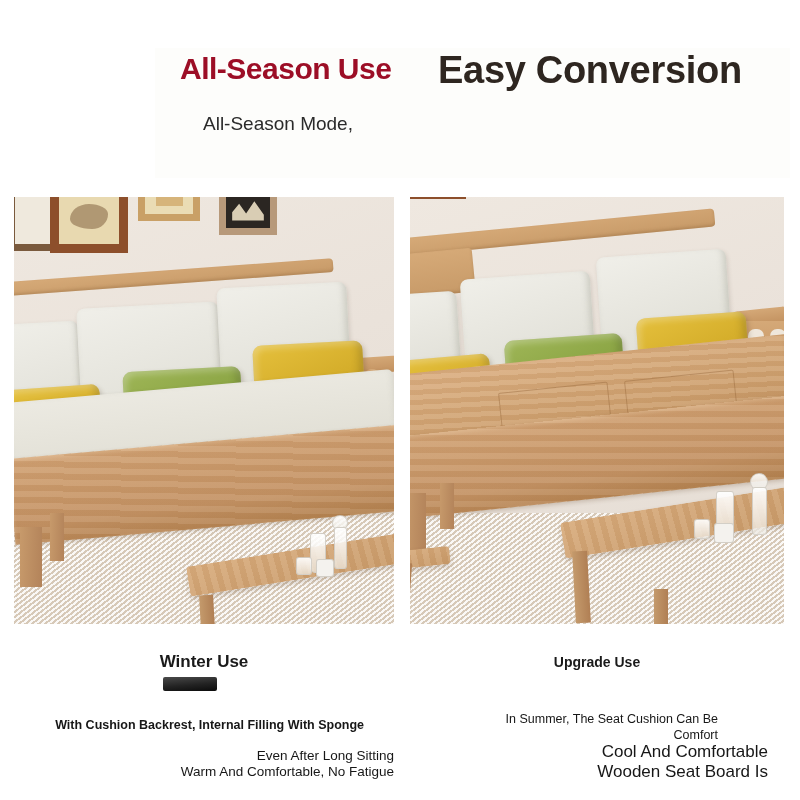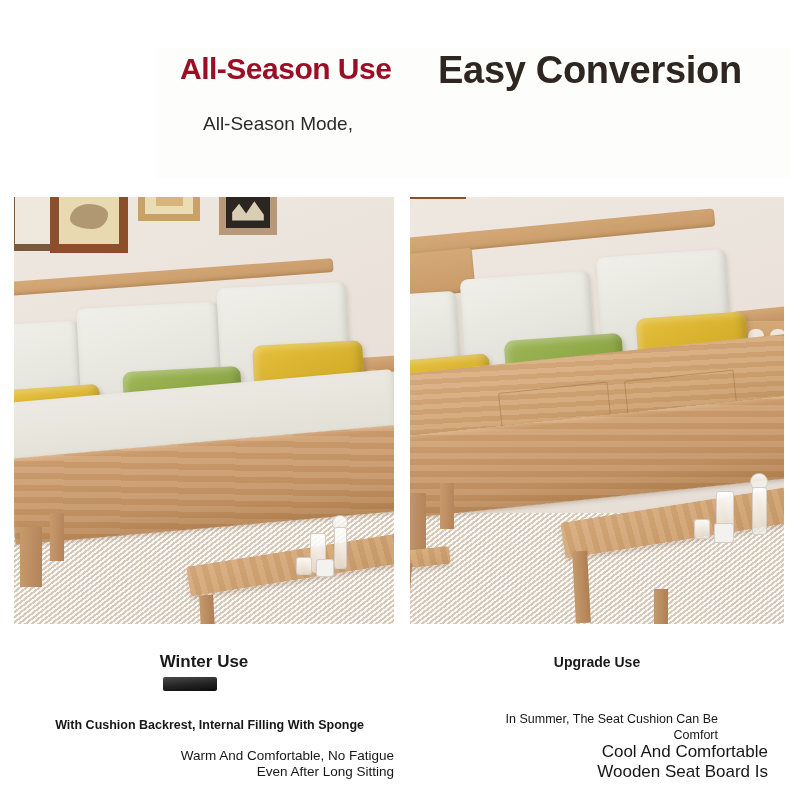--- a/index.html
+++ b/index.html
@@ -266,22 +266,22 @@
   <div class="glassware" style="left:284px; top:322px; width:16px; height:20px;"></div>
   <div class="glassware" style="left:304px; top:326px; width:20px; height:20px; background:#f4f2ee;"></div>
 </div>
 
 <div class="cap-title left">Winter Use</div>
 
 <div class="swatch"></div>
 
 <div class="cap-body cap-l1">With Cushion Backrest, Internal Filling With Sponge</div>
 <div class="cap-body cap-l2">
+  <div>Even After Long Sitting</div>
   <div>Warm And Comfortable, No Fatigue</div>
-  <div>Even After Long Sitting</div>
 </div>
 
 <div class="cap-title right">Upgrade Use</div>
 
 <div class="cap-body cap-r1">In Summer, The Seat Cushion Can Be Comfort</div>
 <div class="cap-body cap-r2">
   <div>Cool And Comfortable</div>
   <div>Wooden Seat Board Is</div>
 </div>
 

